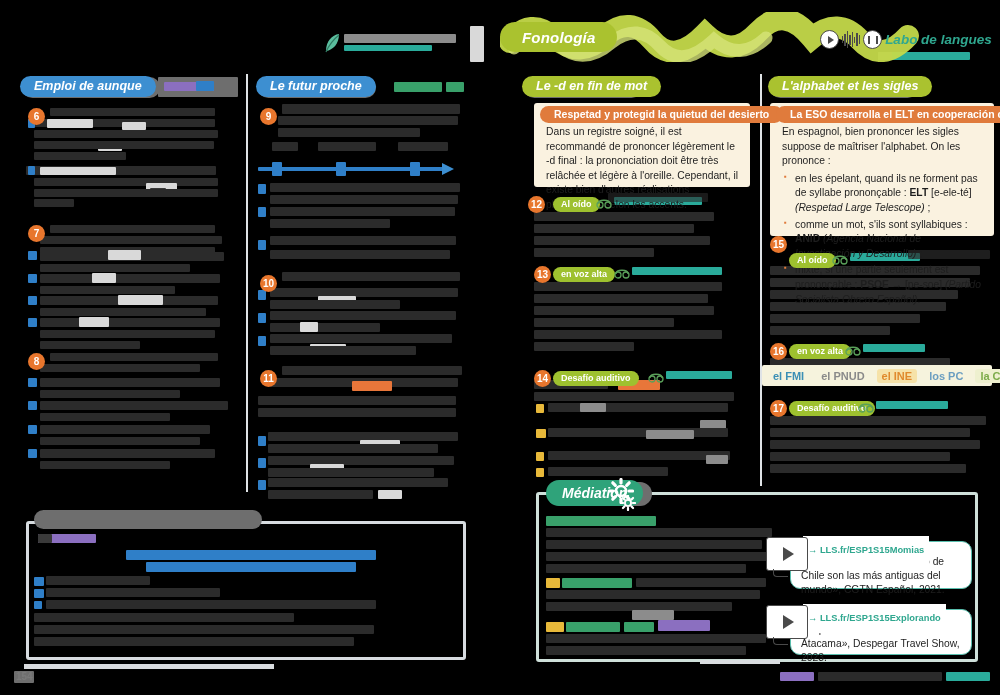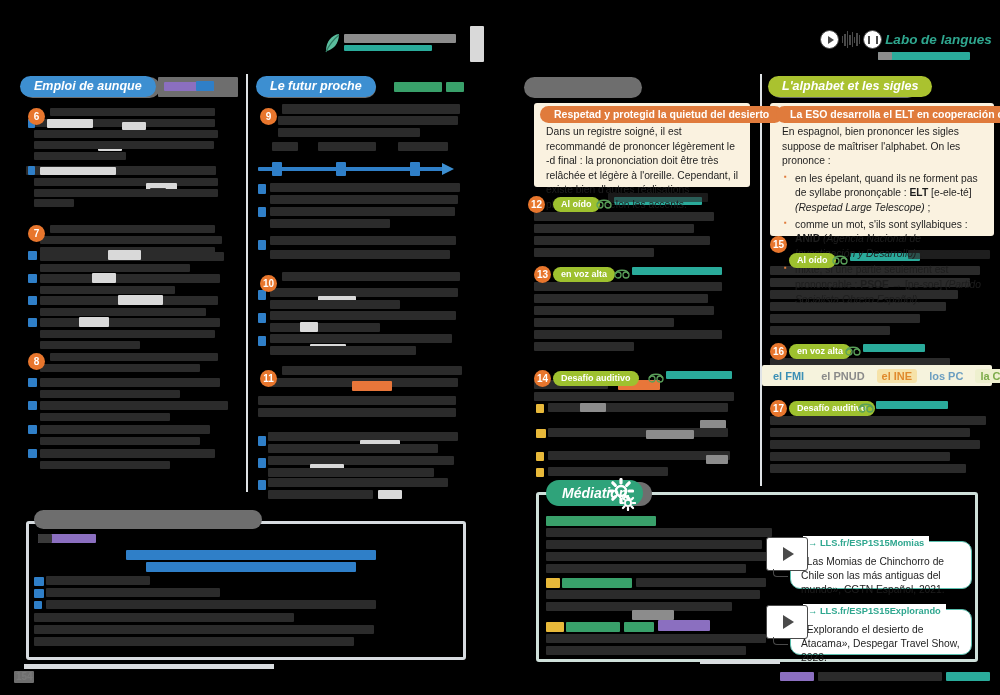--- a/index.html
+++ b/index.html
@@ -145,21 +145,21 @@
     color: #1e1e1e;
     z-index: 7;
   }
   .vidlink {
     position: absolute;
     top: -6px; left: 12px;
     background: #ffffff;
     color: #2fa78f;
     font-weight: bold;
     font-size: 9.3px;
-    padding: 1px 5px;
+    padding: 8px 5px;
     white-space: nowrap;
   }
   .vidicon {
     position: absolute;
     width: 40px; height: 32px;
     background: #ffffff;
     border: 1.6px solid #4a4a4a;
     border-radius: 3px;
     z-index: 8;
     display: flex; align-items: center; justify-content: center;
@@ -395,20 +395,27 @@
     <div class="rb g" style="left:46px;top:600px;width:330px;height:9px;"></div>
     <div class="rb g" style="left:34px;top:613px;width:260px;height:9px;"></div>
     <div class="rb g" style="left:34px;top:625px;width:340px;height:9px;"></div>
     <div class="rb g" style="left:34px;top:637px;width:320px;height:9px;"></div>
   </div>
 
   <div class="footline" style="left:24px;top:664px;width:250px;height:5px;"></div>
   <div class="rb gray" style="left:14px;top:671px;width:20px;height:12px;"></div>
   <div class="pagenum" style="left:16px;top:671px;">154</div>
 
+  <div class="banner" style="left:500px; top:22px; width:420px;">
+    <svg class="squiggle" width="420" height="50" viewBox="0 0 420 50">
+      <path d="M10,30 Q30,4 55,26 T105,24 Q130,2 152,28 T205,22 Q232,48 258,20 T312,26 Q338,4 360,28 T408,24" stroke="#c4d94a" stroke-width="22" fill="none" stroke-linecap="round" opacity="0.95"></path>
+      <path d="M14,36 Q36,14 60,34 T112,30 Q138,10 160,34 T214,28 Q240,50 266,26" stroke="#d6e478" stroke-width="13" fill="none" stroke-linecap="round" opacity="0.8"></path>
+    </svg>
+    <div class="blob" style="background:#aac22f;">Fonología</div>
+  </div>
 
   <div class="labo" style="left:820px; top:30px;">
     <div class="btn">
         <div class="t"></div>
       </div>
     <div class="wave">
       <i style="height:7px"></i>
         <i style="height:12px"></i>
         <i style="height:17px"></i>
         <i style="height:10px"></i>
@@ -421,20 +428,21 @@
         <div class="p"></div>
       </div>
     <div class="txt">Labo de langues</div>
   </div>
   <div class="rb teal" style="left:878px;top:52px;width:92px;height:8px;"></div>
   <div class="rb lgray" style="left:878px;top:52px;width:14px;height:8px;"></div>
 
   <div class="vdiv" style="left:760px; top:74px; height:412px;"></div>
 
   <div class="rb gray" style="left:524px;top:77px;width:118px;height:21px;border-radius:11px;"></div>
+  <div class="pill green" style="left:522px; top:76px;">Le -d en fin de mot</div>
 
   <div class="infocard" style="left:534px; top:103px; width:216px; height:84px;">
     <div style="height:12px"></div>
     <p>Dans un registre soigné, il est recommandé de prononcer légèrement le -d final : la prononciation doit être très relâchée et légère à l'oreille. Cependant, il existe bien d'autres réalisations phonétiques selon les accents.</p>
   </div>
   <div class="pill orange" style="left:540px; top:106px;">Respetad y protegid la quietud del desierto</div>
 
   <div class="exnum" style="left:528px; top:196px;">12</div>
   <div class="extag" style="left:553px; top:197px;">Al oído</div>
   <svg class="audioicon" style="left:596px;top:196px;" viewBox="0 0 16 14">

